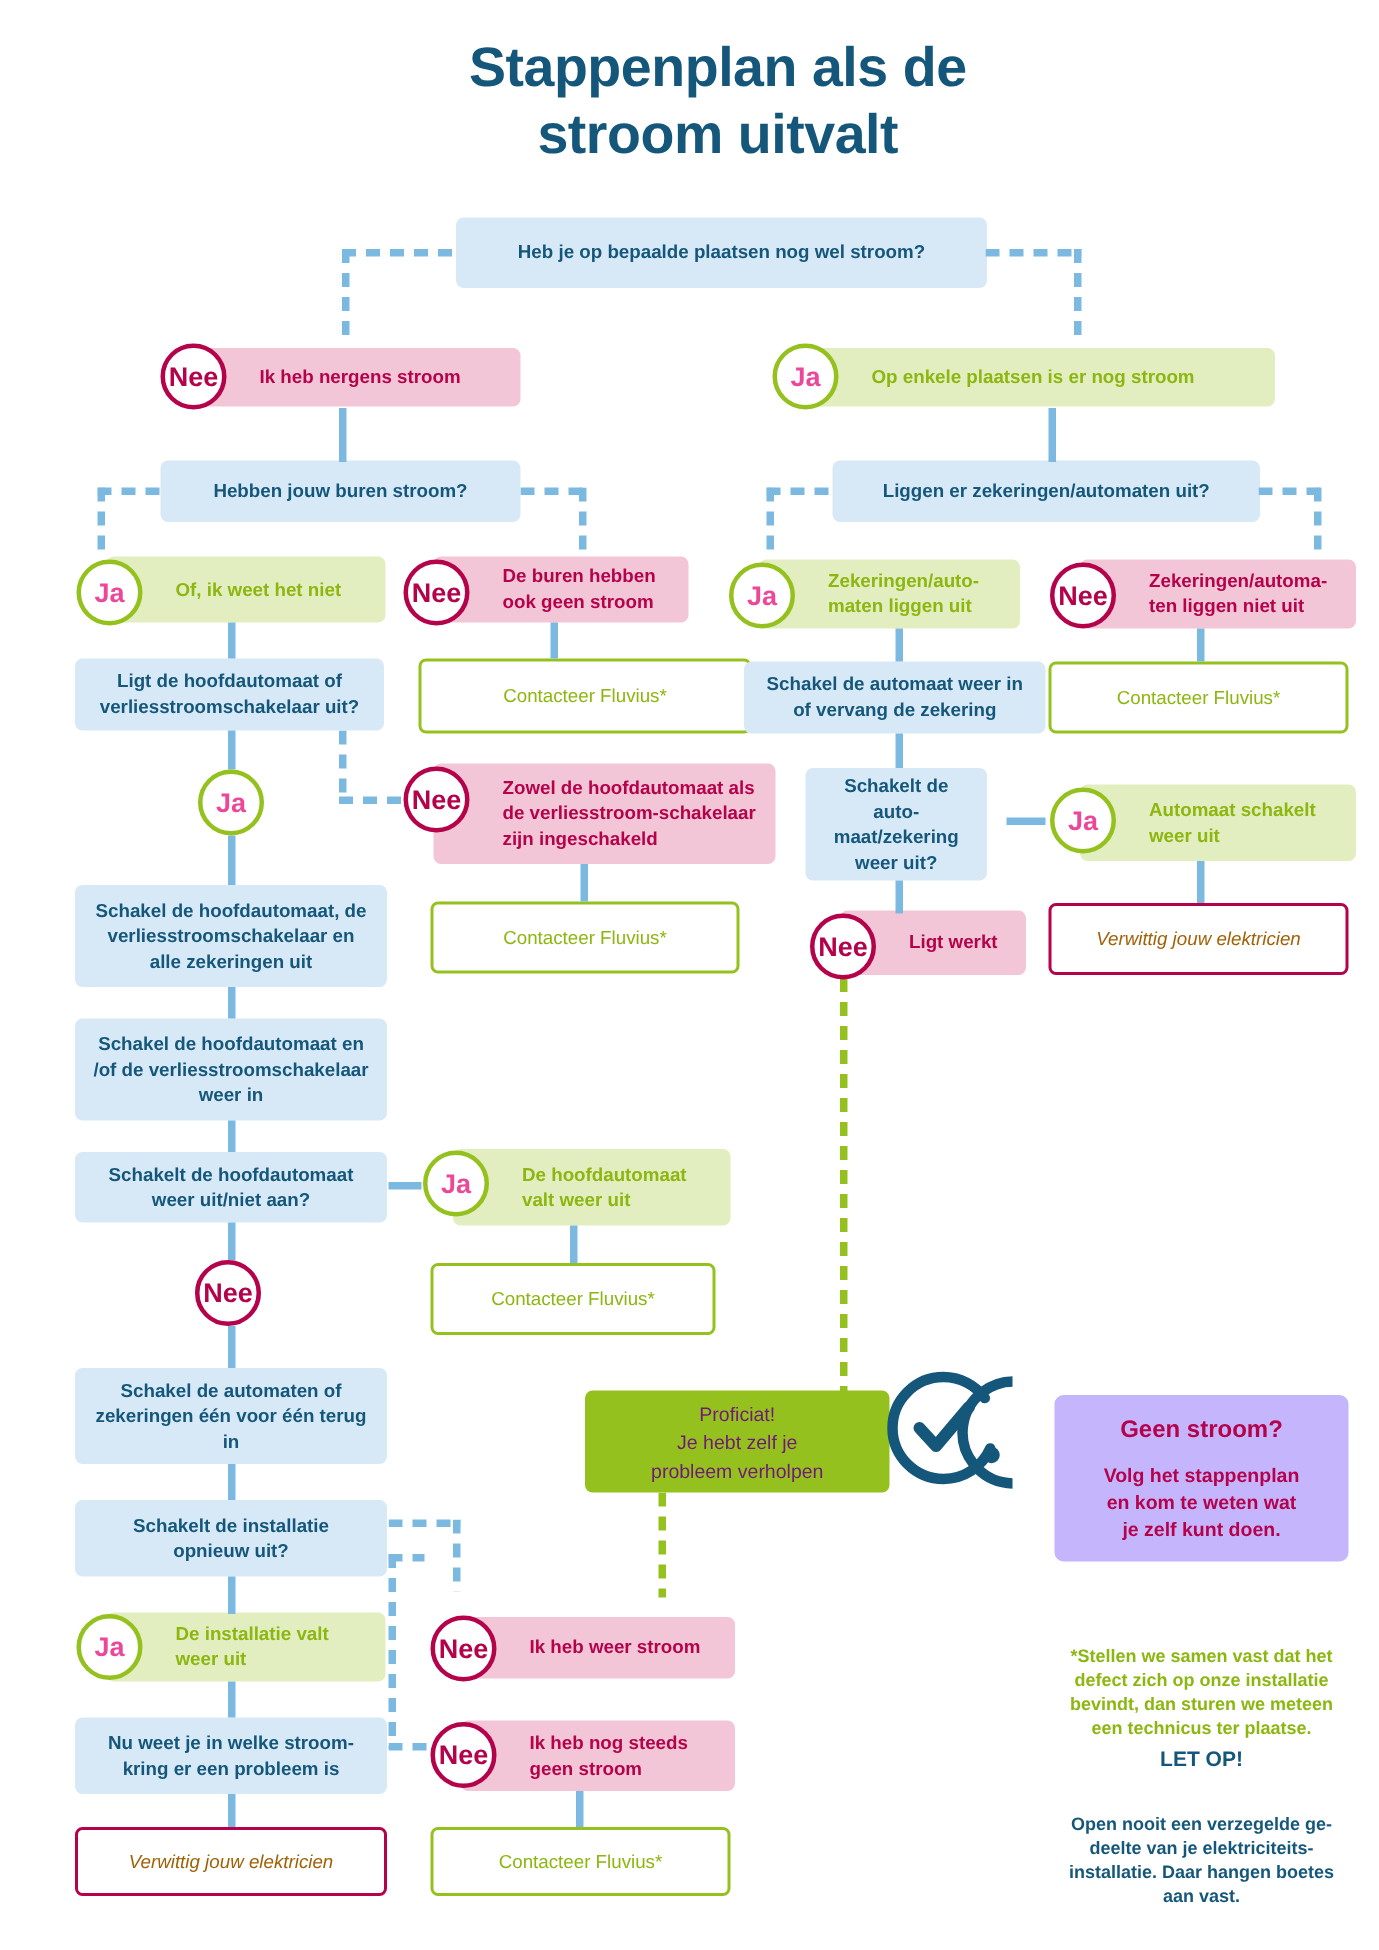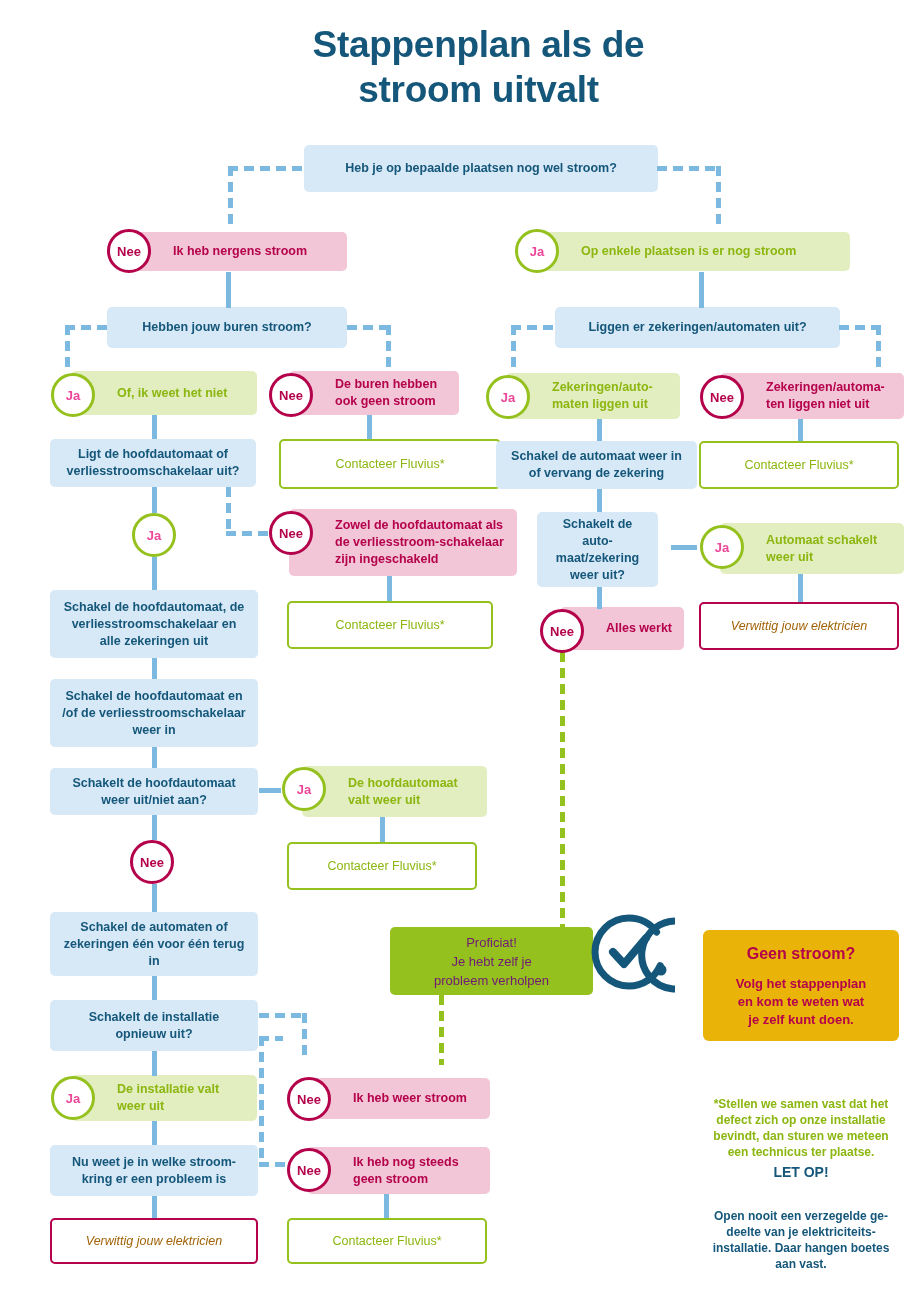--- a/index.html
+++ b/index.html
@@ -43,21 +43,21 @@
   .success{
     position:absolute;box-sizing:border-box;background:#95c11f;color:#701a75;
     border-radius:5px;display:flex;align-items:center;justify-content:center;
     text-align:center;font-size:13px;line-height:19px;font-weight:normal;
   }
 
   
   .badge{
     position:absolute;box-sizing:border-box;width:44px;height:44px;border-radius:50%;
     background:#ffffff;display:flex;align-items:center;justify-content:center;
-    font-size:13px;font-weight:bold;z-index:6;
+    font-size:18px;font-weight:bold;z-index:6;
   }
   .badge-ja{border:3px solid #95c11f;color:#ec4899;}
   .badge-nee{border:3px solid #b4024b;color:#b4024b;}
 
   
   .cv{position:absolute;width:5px;background:#7cb9e0;z-index:1;}
   .ch{position:absolute;height:5px;background:#7cb9e0;z-index:1;}
   .cv-d{position:absolute;width:5px;z-index:1;
         background-image:linear-gradient(#7cb9e0 60%,rgba(255,255,255,0) 0%);
         background-size:5px 16px;background-repeat:repeat-y;}
@@ -66,21 +66,21 @@
         background-size:16px 5px;background-repeat:repeat-x;}
   .cv-dg{position:absolute;width:5px;z-index:1;
         background-image:linear-gradient(#95c11f 60%,rgba(255,255,255,0) 0%);
         background-size:5px 16px;background-repeat:repeat-y;}
 
   
   .checkwrap{position:absolute;z-index:7;}
 
   
   .callout{
-    position:absolute;box-sizing:border-box;background:#eab308;border-radius:6px;
+    position:absolute;box-sizing:border-box;background:#c4b5fd;border-radius:6px;
     color:#b4024b;text-align:center;padding:14px 10px;
   }
   .callout .c-h{display:block;font-size:16px;font-weight:bold;line-height:20px;margin-bottom:11px;}
   .callout .c-b{display:block;font-size:13px;font-weight:bold;line-height:18px;}
 
   .note-green{
     position:absolute;text-align:center;color:#8cb610;
     font-size:12px;line-height:16px;font-weight:bold;
   }
   .note-letop{
@@ -276,21 +276,21 @@
   </div>
 
   <div class="out out-green" style="left:268px;top:601px;width:206px;height:48px;">
     <span>Contacteer Fluvius*</span>
   </div>
 
   <div class="badge badge-nee" style="left:521px;top:609px;">
     <span>Nee</span>
   </div>
   <div class="node pink" style="left:541px;top:607px;width:124px;height:43px;">
-    <span class="txt">Alles werkt</span>
+    <span class="txt">Ligt werkt</span>
   </div>
 
   <div class="out out-red" style="left:680px;top:602px;width:200px;height:48px;">
     <span>Verwittig jouw elektricien</span>
   </div>
 
   <div class="node blue" style="left:31px;top:679px;width:208px;height:68px;">
     <span class="txt">Schakel de hoofdautomaat en /of de verliesstroomschakelaar weer in</span>
   </div>
 

